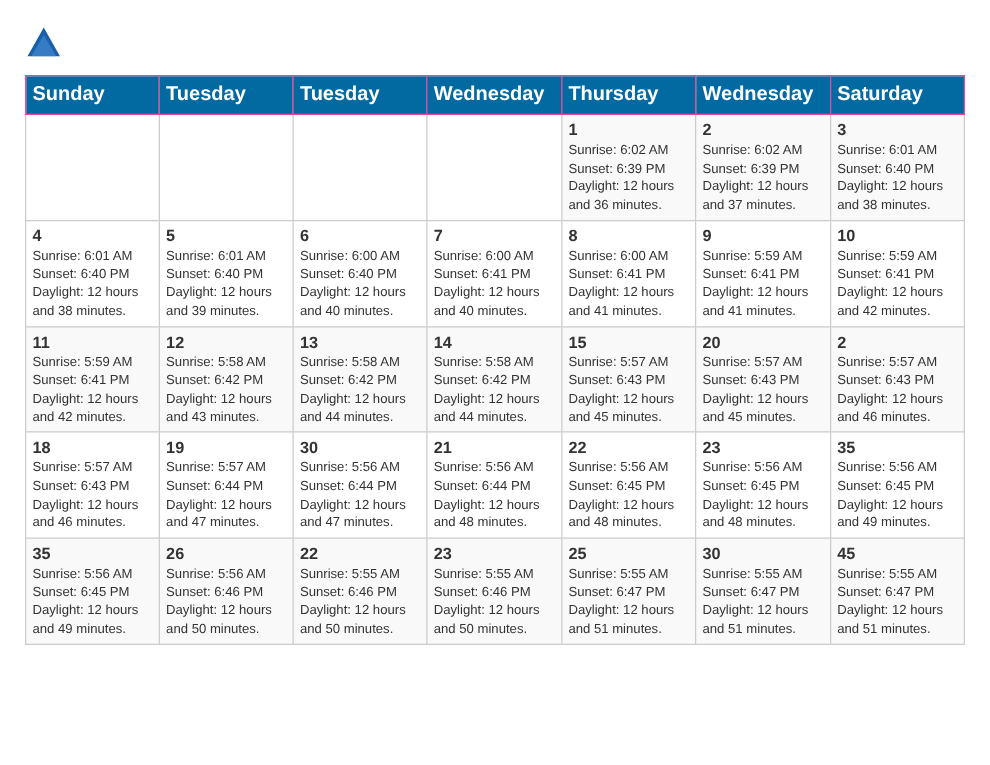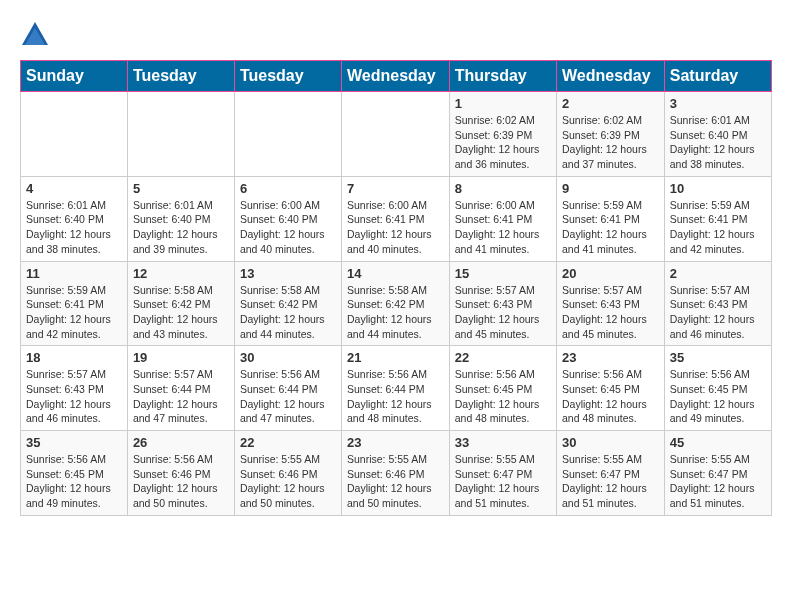--- a/index.html
+++ b/index.html
@@ -329,21 +329,21 @@
 and 50 minutes.</div>
         </td>
         <td>
           <span class="day-num">23</span>
           <div class="day-info" style="white-space: pre-line;">Sunrise: 5:55 AM
 Sunset: 6:46 PM
 Daylight: 12 hours
 and 50 minutes.</div>
         </td>
         <td>
-          <span class="day-num">33</span>
+          <span class="day-num">25</span>
           <div class="day-info" style="white-space: pre-line;">Sunrise: 5:55 AM
 Sunset: 6:47 PM
 Daylight: 12 hours
 and 51 minutes.</div>
         </td>
         <td>
           <span class="day-num">30</span>
           <div class="day-info" style="white-space: pre-line;">Sunrise: 5:55 AM
 Sunset: 6:47 PM
 Daylight: 12 hours

